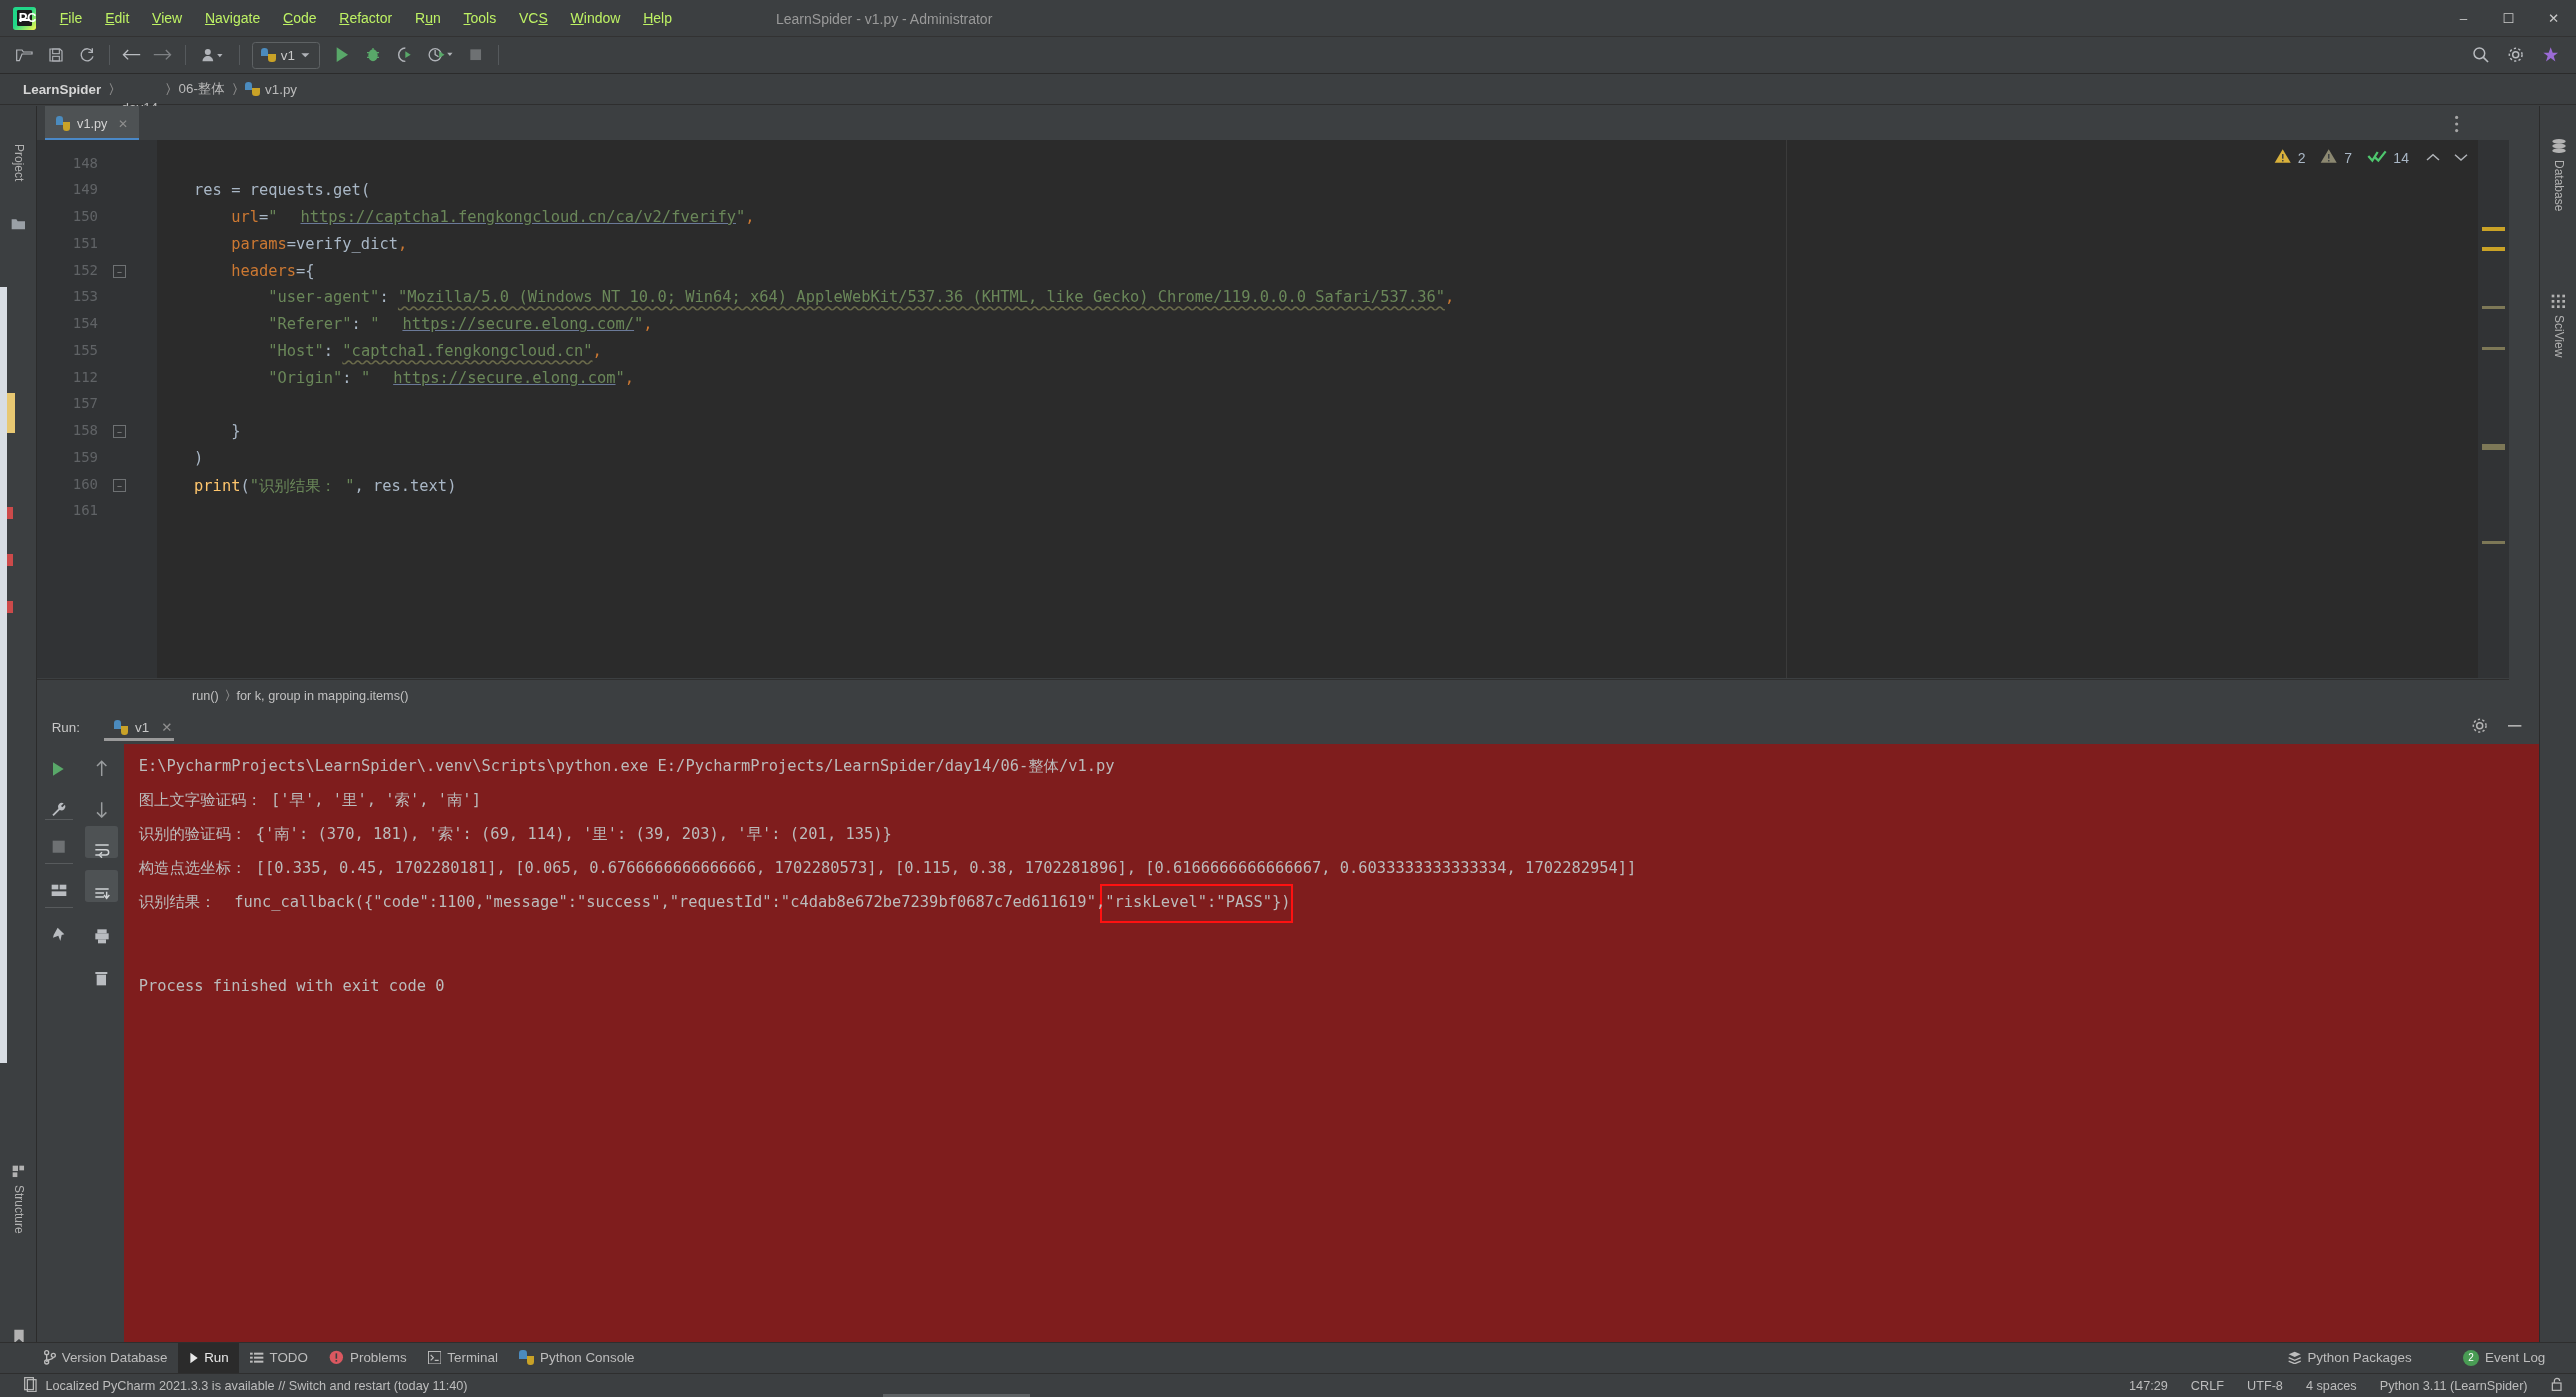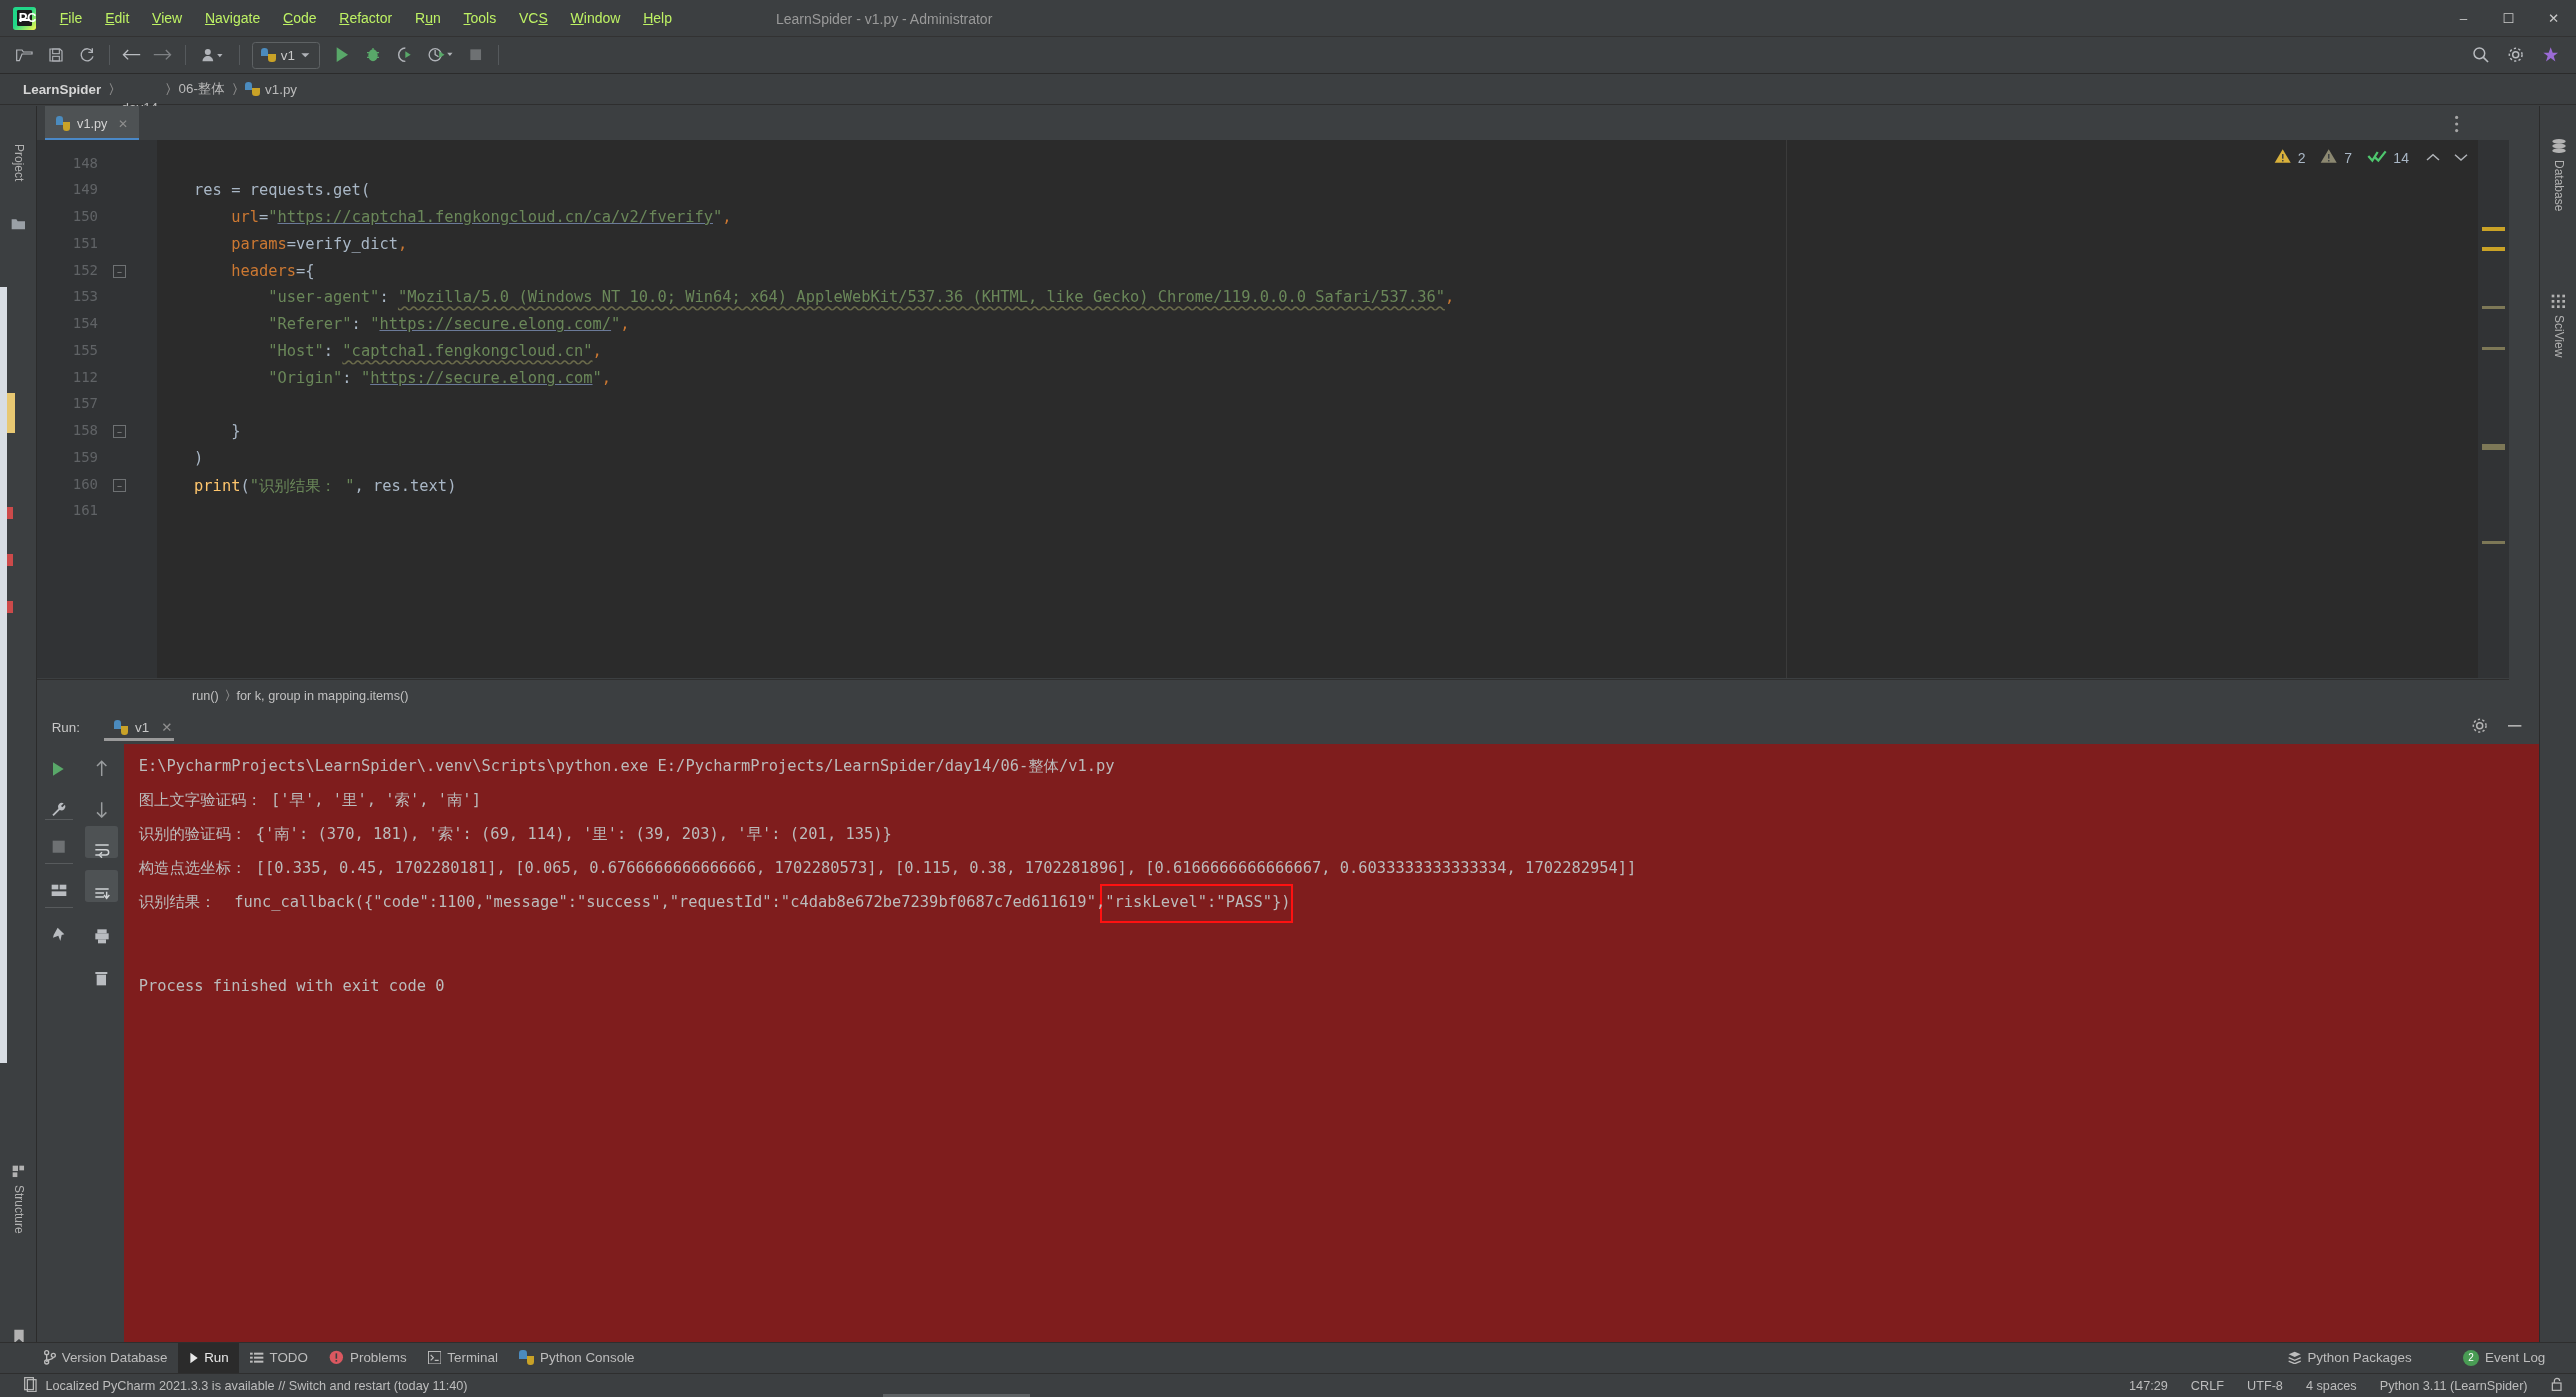--- a/index.html
+++ b/index.html
@@ -87,21 +87,21 @@
   .gutter { position:absolute; left:0; top:0; width:120px; height:538px; background:#313335;}
   .lnum { position:absolute; right:59px; color:#606366; font-size:14px; font-family:"DejaVu Sans Mono", monospace;
     text-align:right; width:47px;}
   .fold { position:absolute; right:31px; width:13.4px; height:13.4px; border:0.7px solid #6e7173; color:#9a9a9a;
     font-size:8.7px; line-height:12px; text-align:center; }
   .codearea { position:absolute; left:120px; top:0; right:0; height:538px; overflow:hidden;}
   .cline { position:absolute; left:0; white-space:pre; font-family:"DejaVu Sans Mono", monospace; font-size:15.4px;
     color:#a9b7c6; letter-spacing:0px;}
   .k-fn    { color:#ffc66d; }
   .k-str   { color:#6a8759; }
-  .k-url   { color:#6a8759; text-decoration:underline; text-decoration-color:#6b7a99;}
+  .k-url   { color:#6a8759; text-decoration:underline; text-decoration-color:#6b7a99;margin-left:23px;}
   .k-kw    { color:#cc7832; }
   .k-op    { color:#a9b7c6; }
   .k-comma { color:#cc7832; }
   .k-typo  { text-decoration: underline wavy #6a6a4a; text-underline-offset:3.3px;}
   .vguide { position:absolute; top:0; width:0.7px; height:538px; background:#3b3b3b;}
   .rightstripe { position:absolute; right:0; top:0; width:31px; height:538px; background:#313335;}
   .warnblk { position:absolute; right:4px; width:23px; height:4px;}
   .insp { position:absolute; right:40px; top:8px; display:flex; align-items:center; gap:6.7px;
     color:#a9b7c6; font-size:14px;}
 

